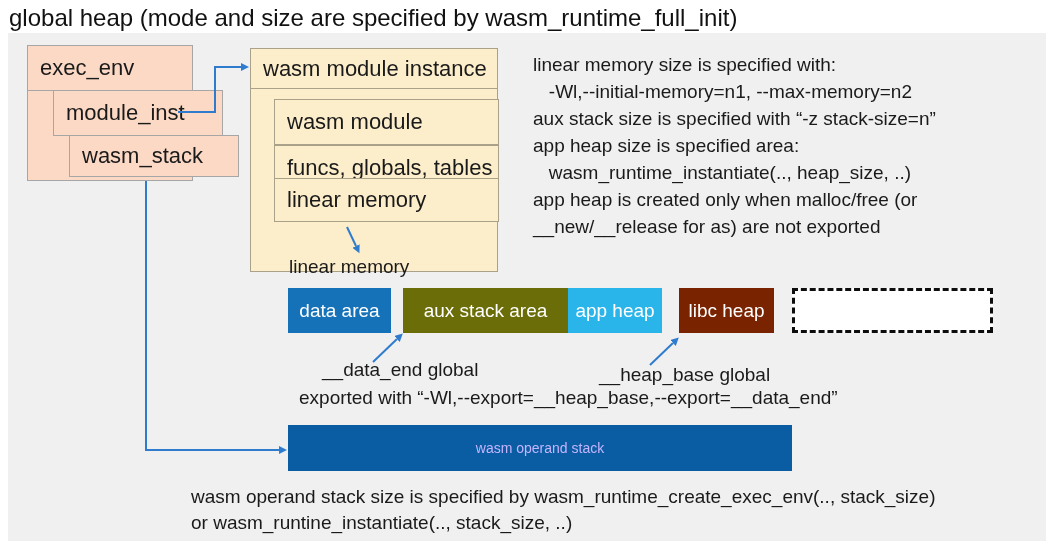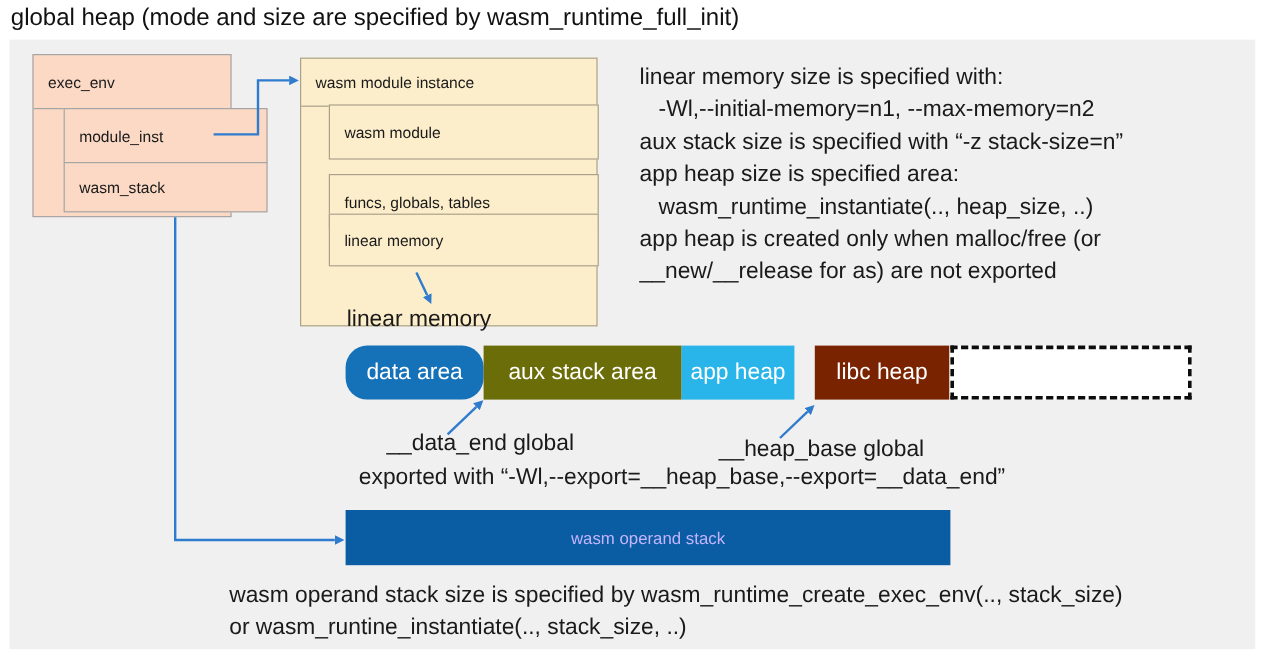--- a/index.html
+++ b/index.html
@@ -1,57 +1,57 @@
 <!DOCTYPE html>
 <html style="--text: #1a1a1a; --background_panel: #f0f0f0; --salmon_fill: #fbd9c5; --salmon_border: #a6a6a6; --cream_fill: #fdeecb; --cream_border: #aaa18b; --data_area: #1571b8; --aux_stack: #6b6d08; --app_heap: #29b5ea; --libc_heap: #7a2301; --enlarged_text: #1f3864; --operand_stack: #0a5ca3; --arrow: #2f7bce;"><head>
 <meta charset="utf-8">
 <style>
   * { box-sizing: border-box; margin: 0; padding: 0; }
   body { background: #fff; font-family: "Liberation Sans", sans-serif; color: var(--text); }
   #canvas { position: relative; width: 1054px; height: 547px; background: #fff; overflow: hidden; }
 
-  .page-title { position: absolute; left: 9px; top: 4px; font-size: 20px; color: #111; }
+  .page-title { position: absolute; left: 9px; top: 4px; font-size: 24px; color: #111; }
 
   .panel { position: absolute; left: 8px; top: 33px; width: 1038px; height: 508px;
            background: var(--background_panel); }
 
   
-  .struct { position: absolute; font-size: 13px; text-align: center; }
+  .struct { position: absolute; font-size: 22px; text-align: center; }
   .struct .hdr { position: absolute; left: 0; top: 0; right: 0; display: flex; align-items: center; padding-left: 12px; }
   .struct .row { position: absolute; display: flex; align-items: center; padding-left: 12px; }
 
   .exec-env { left: 27px; top: 45px; width: 166px; height: 136px;
               background: var(--salmon_fill); border: 1px solid var(--salmon_border); }
   .exec-env .hdr { height: 45px; border-bottom: 1px solid var(--salmon_border); }
   .exec-env .row { left: 25px; width: 170px; background: var(--salmon_fill); border: 1px solid var(--salmon_border); }
   .exec-env .row.r0 { top: 44px; height: 46px; }
-  .exec-env .row.r1 { top: 89px; height: 42px; }
+  .exec-env .row.r1 { top: 89px; height: 42px; margin-left: 16px; }
 
   .mod-inst { left: 250px; top: 48px; width: 248px; height: 224px;
               background: var(--cream_fill); border: 1px solid var(--cream_border); }
   .mod-inst .hdr { height: 40px; border-bottom: 1px solid var(--cream_border); }
   .mod-inst .row { left: 23px; width: 225px; background: var(--cream_fill); border: 1px solid var(--cream_border); }
-  .mod-inst .row.r0 { top: 38px; height: 46px; }
+  .mod-inst .row.r0 { top: 50px; height: 46px; }
   .mod-inst .row.r1 { top: 96px; height: 46px; }
   .mod-inst .row.r2 { top: 129px; height: 44px; }
 
   
   .notes { position: absolute; left: 533px; top: 51px; font-size: 19px; }
   .notes .line { white-space: pre; line-height: 27px; height: 27px; }
 
   .lm-label { position: absolute; left: 289px; top: 256px; font-size: 19px; }
 
   
   .membar { position: absolute; left: 288px; top: 283px; width: 705px; height: 53px; font-size: 19px; }
   .membar .seg { position: absolute; top: 5px; height: 45px; display: flex; align-items: center;
                  justify-content: center; color: #fff; white-space: nowrap; }
-  .seg-data { left: 0;    width: 115px; background: var(--data_area); border-radius: 18px; }
+  .seg-data { left: 0;    width: 103px; background: var(--data_area); }
   .seg-aux  { left: 115px; width: 165px; background: var(--aux_stack); }
   .seg-app  { left: 280px; width: 94px; background: var(--app_heap); }
-  .seg-libc { left: 391px; width: 112px; background: var(--libc_heap); }
+  .seg-libc { left: 391px; width: 95px; background: var(--libc_heap); }
   .seg-enlarged { left: 504px; top: 0; width: 201px; height: 53px; background: #fff;
                   border: 3px dashed #0d0d0d; color: var(--enlarged_text); }
 
   .ann { position: absolute; font-size: 19px; white-space: nowrap; }
   .ann-data-end  { left: 322px; top: 359px; }
   .ann-heap-base { left: 599px; top: 364px; }
   .ann-export    { left: 299px; top: 387px; }
 
   .operand-bar { position: absolute; left: 288px; top: 425px; width: 504px; height: 46px;
                  background: var(--operand_stack); color: #c4b5fd; font-size: 14px;

